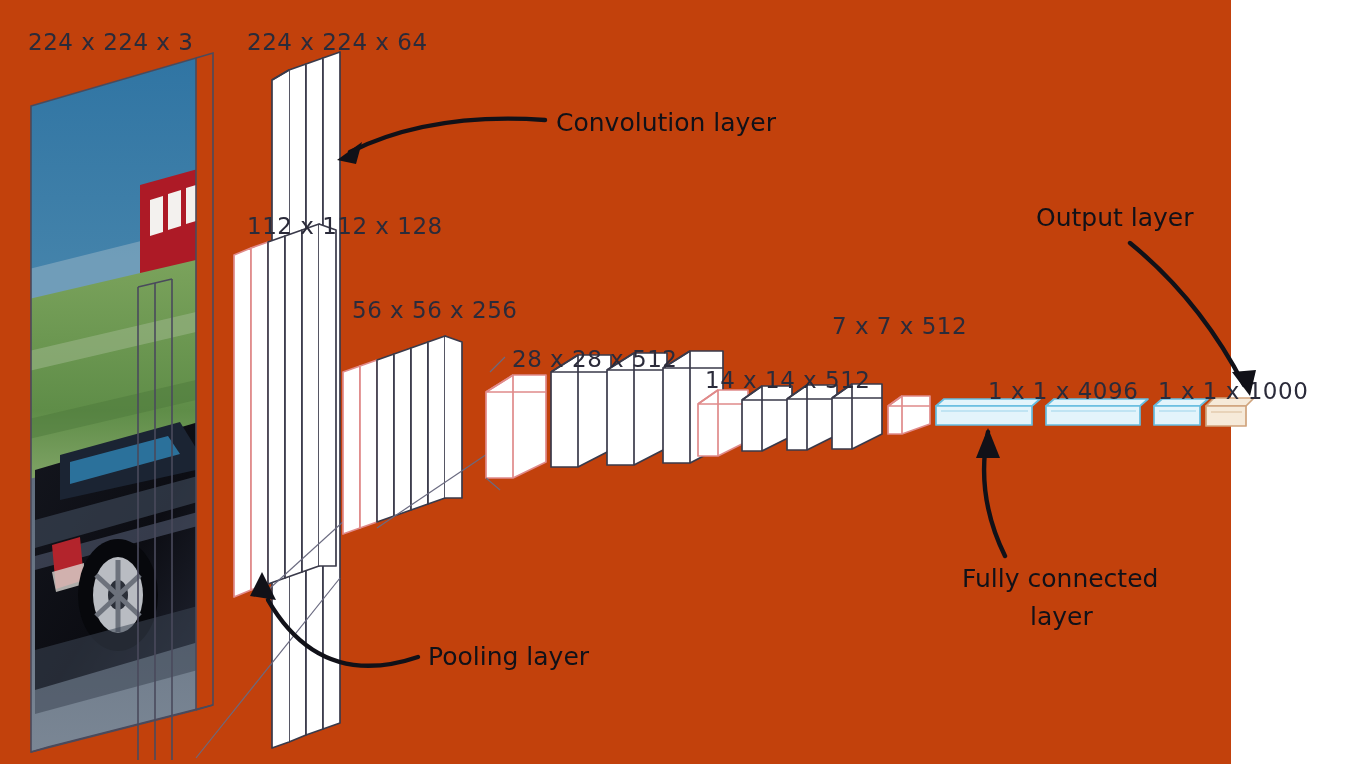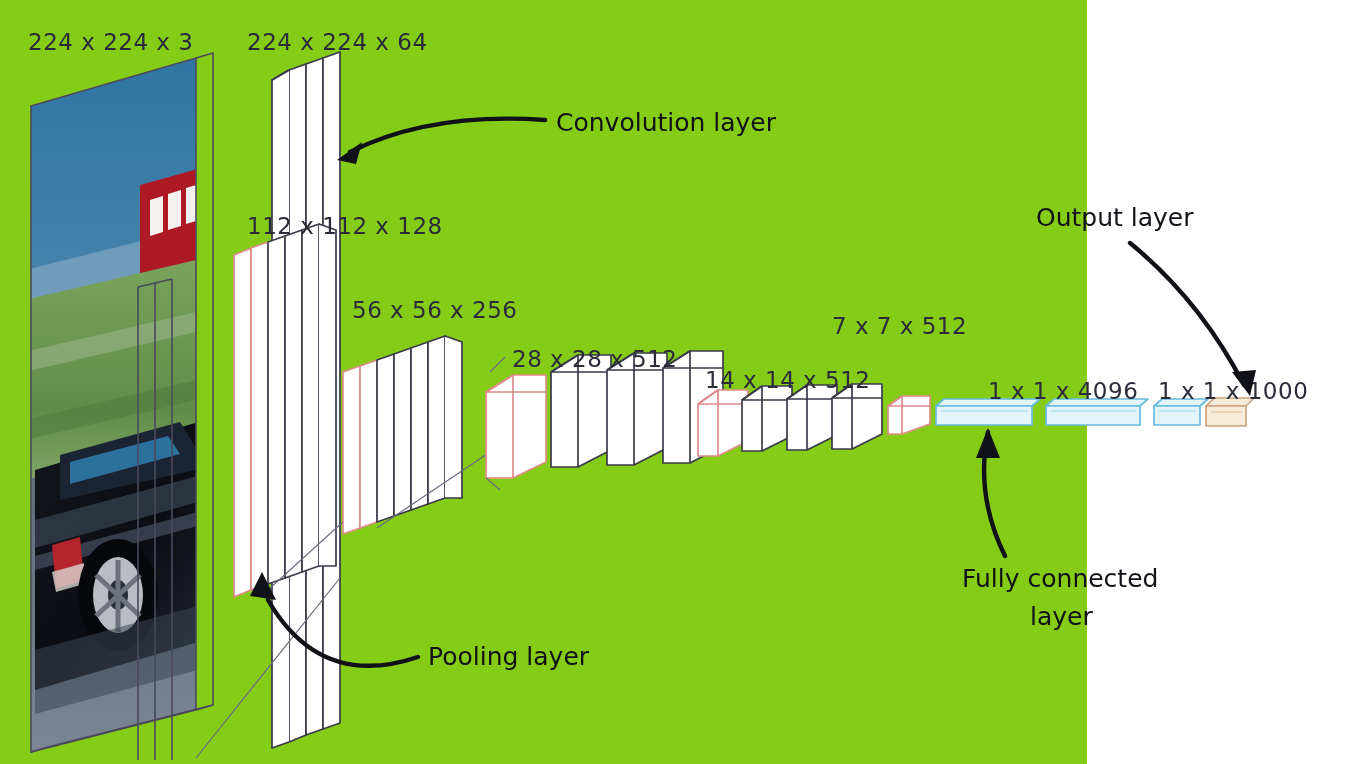--- a/index.html
+++ b/index.html
@@ -1,18 +1,18 @@
 <!DOCTYPE html>
 <html><head>
 <meta charset="utf-8">
 <style>
   html,body{margin:0;padding:0;background:#ffffff;}
   body{width:1356px;height:764px;overflow:hidden;
        font-family:"DejaVu Sans", sans-serif;}
-  #canvas{position:relative;width:1087px;height:764px;background:#84cc16;}
+  #canvas{position:relative;width:1231px;height:764px;background:#c2410c;}
   svg.layer{position:absolute;left:0;top:0;width:1356px;height:764px;}
   .dimlabel{font-family:"DejaVu Sans", sans-serif;font-size:23px;fill:#2b2b3a;
             letter-spacing:0.5px;}
   .annot{font-family:"DejaVu Sans", sans-serif;font-size:25px;fill:#111118;}
 </style>
 </head>
 <body>
 
 <div id="canvas">
 

